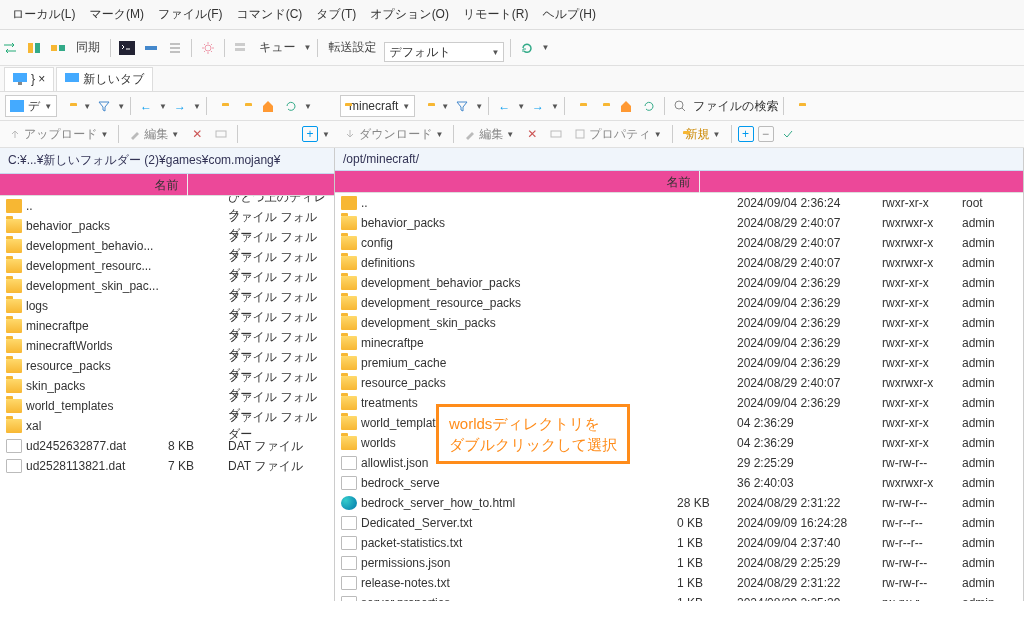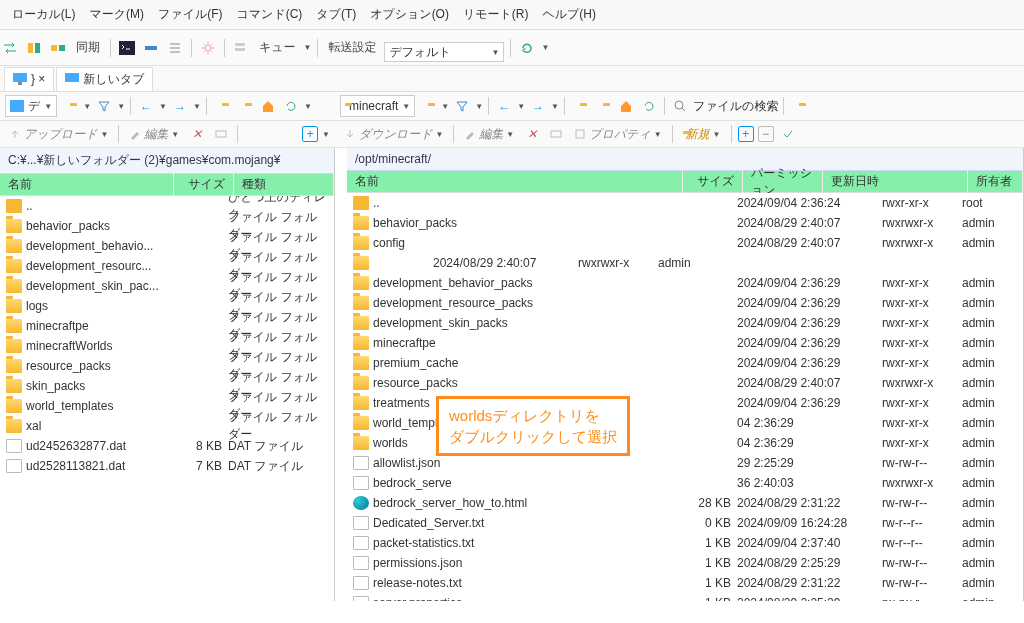--- a/index.html
+++ b/index.html
@@ -9,39 +9,39 @@
 .toolbar1, .toolbar2, .toolbar3 { display: flex; align-items: center; gap: 4px; padding: 3px 0; border-bottom: 1px solid #e0e0e0; background: #fafafa; }
 .tb-btn { width: 20px; height: 20px; display: inline-flex; align-items: center; justify-content: center; border-radius: 2px; }
 .tb-sep { width: 1px; height: 18px; background: #ccc; margin: 0 2px; }
 .tb-label { padding: 0 4px; color: #444; }
 .tb-select { border: 1px solid #ccc; height: 20px; padding: 0 4px; min-width: 120px; background: #fff; display: inline-flex; align-items: center; margin-top: 9px; }
 .tabbar { display: flex; align-items: center; border-bottom: 1px solid #ddd; background: #f9f9f9; height: 26px; padding-left: 4px; }
 .tab { display: flex; align-items: center; gap: 4px; padding: 2px 8px; border: 1px solid #ddd; border-bottom: none; background: #fff; margin-right: 2px; height: 24px; }
 .panes { display: flex; height: calc(100% - 170px); position: relative; }
 .pane { display: flex; flex-direction: column; border-right: 1px solid #ccc; }
 .pane.left { width: 335px; }
-.pane.right { flex: 1; margin-left: 12px; }
+.pane.right { flex: 1; }
 .nav-row { display: flex; align-items: center; gap: 3px; padding: 3px 5px; border-bottom: 1px solid #e0e0e0; background: #fafafa; }
 .nav-select { display: inline-flex; align-items: center; gap: 4px; border: 1px solid #ccc; height: 22px; padding: 0 4px; background: #fff; }
 .drop { font-size: 8px; color: #555; }
-.ops-row { display: flex; align-items: center; gap: 4px; padding: 3px 5px; border-bottom: 1px solid #e0e0e0; background: #fafafa; color: #888; font-style: italic; }
+.ops-row { display: flex; align-items: center; gap: 4px; padding: 3px 5px; border-bottom: 1px solid #e0e0e0; background: #fafafa; color: #888; }
 .ops-row .op { display: inline-flex; align-items: center; gap: 3px; padding: 0 4px; }
 .pathbar { background: #f0f5fb; border-bottom: 1px solid #c8daf0; padding: 4px 8px; color: #335; }
-.listhead { display: flex; border-bottom: 1px solid #ddd; background: #86efac; height: 22px; align-items: center; }
+.listhead { display: flex; border-bottom: 1px solid #ddd; background: #ec4899; height: 22px; align-items: center; flex-direction: column; }
 .listhead > div { padding: 3px 8px; color: #333; border-right: 1px solid #eee; }
 .listbody { overflow-y: auto; flex: 1; background: #fff; }
 .row { display: flex; align-items: center; height: 20px; padding: 0 6px; }
 .row .ico { width: 16px; height: 14px; margin-right: 4px; flex-shrink: 0; display: inline-flex; }
 .folder-ico { background: linear-gradient(#ffd96b, #f7b733); border-radius: 1px; position: relative; }
 .folder-ico::before { content: ""; position: absolute; top: -3px; left: 0; width: 7px; height: 3px; background: #f7b733; border-radius: 1px 1px 0 0; }
 .file-ico { background: #fff; border: 1px solid #bbb; border-radius: 1px; }
 .edge-ico { background: radial-gradient(circle at 30% 30%, #3cc, #07a); border-radius: 50%; }
 .up-ico { background: #f7b733; border-radius: 1px; }
 .col-name { flex: 1; min-width: 0; overflow: hidden; white-space: nowrap; text-overflow: ellipsis; }
-.col-size { width: 60px; text-align: right; padding-right: 6px; }
+.col-size { width: 60px; text-align: left; padding-right: 6px; }
 .col-type { width: 100px; }
 .col-date { width: 145px; }
 .col-perm { width: 80px; }
 .col-owner { width: 55px; }
 .annotation { position: absolute; border: 3px solid #ff8c1a; background: #fff; padding: 6px 10px; color: #ff8c1a; font-size: 15px; font-weight: 500; line-height: 1.4; z-index: 10; }
 svg { display: block; }
 </style>
 </head>
 <body>
 
@@ -436,20 +436,21 @@
         <div class="row">
           <span class="ico folder-ico"></span>
           <span class="col-name">config</span>
           <span class="col-size"></span>
           <span class="col-date">2024/08/29 2:40:07</span>
           <span class="col-perm">rwxrwxr-x</span>
           <span class="col-owner">admin</span>
         </div>
         <div class="row">
           <span class="ico folder-ico"></span>
+          <span class="col-name">definitions</span>
           <span class="col-size"></span>
           <span class="col-date">2024/08/29 2:40:07</span>
           <span class="col-perm">rwxrwxr-x</span>
           <span class="col-owner">admin</span>
         </div>
         <div class="row">
           <span class="ico folder-ico"></span>
           <span class="col-name">development_behavior_packs</span>
           <span class="col-size"></span>
           <span class="col-date">2024/09/04 2:36:29</span>
@@ -578,16 +579,16 @@
         </div>
         <div class="row">
           <span class="ico file-ico"></span>
           <span class="col-name">server.properties</span>
           <span class="col-size">1 KB</span>
           <span class="col-date">2024/08/29 2:25:29</span>
           <span class="col-perm">rw-rw-r--</span>
           <span class="col-owner">admin</span>
         </div>
       </div>
-    <div class="annotation" style="left:436px;top:248px;white-space:pre-line">worldsディレクトリを
+    <div class="annotation" style="left:436px;top:256px;white-space:pre-line">worldsディレクトリを
 ダブルクリックして選択</div>
   </div>
 </div>
 
 </body></html>

